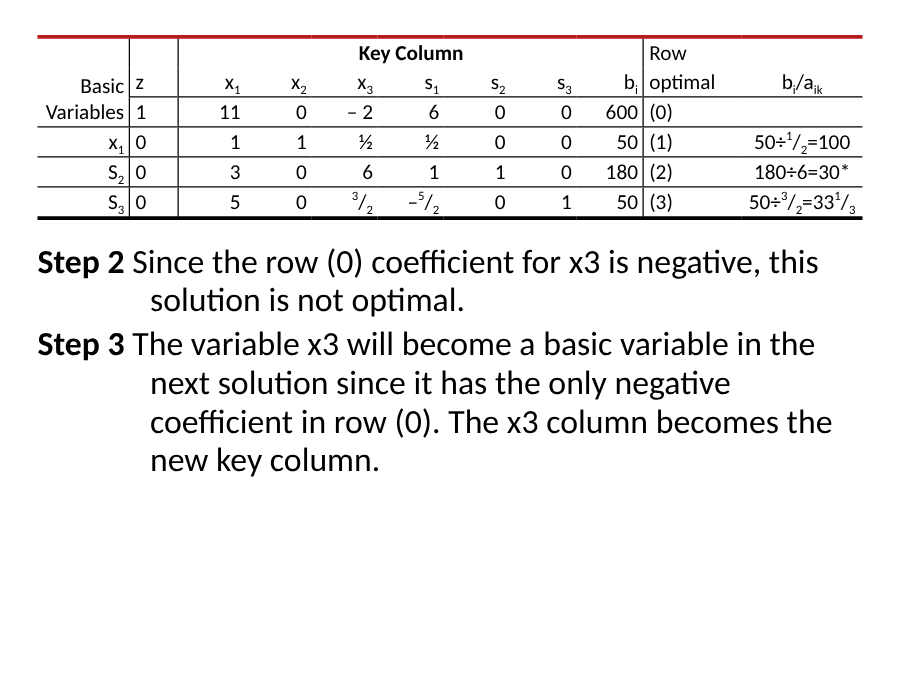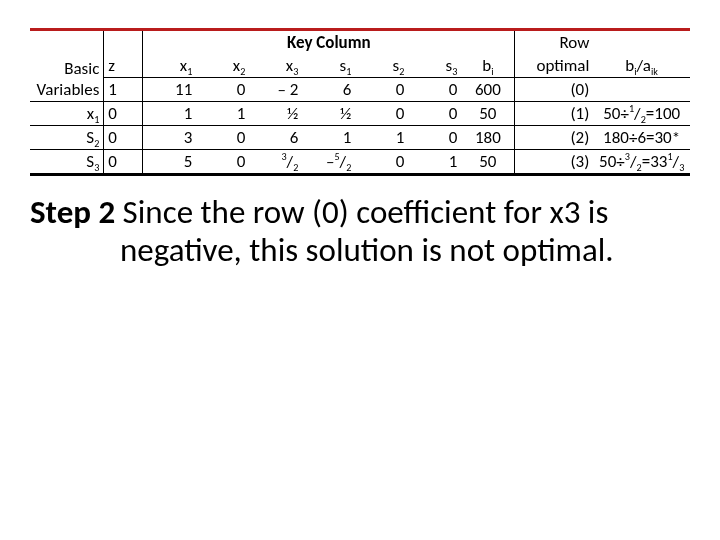--- a/index.html
+++ b/index.html
@@ -31,29 +31,29 @@
     .vsep-l { border-left: 1.5px solid #000; }
     .key-title {
       text-align: center;
       font-weight: 700;
       padding-top: 3px;
     }
     .hdr { font-weight: 400; }
     .bv  { font-weight: 400; text-align: right; }
     .col-z  { width: 30px; text-align: left; }
     .col-c  { width: 45px; text-align: right; }
-    .col-bi { width: 45px; text-align: center; }
-    .col-rn { width: 70px; text-align: right; padding-left: 6px; }
+    .col-bi { width: 45px; text-align: right; }
+    .col-rn { width: 70px; text-align: left; padding-left: 6px; }
     .col-ratio { text-align: center; padding-left: 6px; }
     .sub { vertical-align: sub; font-size: 60%; line-height: 0; }
     .sup { vertical-align: super; font-size: 60%; line-height: 0; }
     .frac { white-space: nowrap; }
     .steps {
       margin-top: 18px;
-      font-size: 33px;
+      font-size: 27px;
       line-height: 1.15;
     }
     .steps p { margin: 0 0 4px 0; }
     .step-lbl { font-weight: 700; }
     .hang { padding-left: 90px; text-indent: -90px; }
   </style>
 </head>
 <body>
 
 <div class="page">
@@ -134,14 +134,15 @@
       <td class="col-c">1</td>
       <td class="col-bi">50</td>
       <td class="col-rn vsep-l">(3)</td>
       <td class="col-ratio"><span class="frac">50÷<span class="sup">3</span>/<span class="sub">2</span>=33<span class="sup">1</span>/<span class="sub">3</span></span></td>
     </tr>
   </tbody>
     </table>
 
   <div class="steps">
     <p class="hang"><span class="step-lbl">Step 2</span><span> Since the row (0) coefficient for x3 is negative, this solution is not optimal.</span></p>
+    <p class="hang"><span class="step-lbl">Step 3</span><span> The variable x3 will become a basic variable in the next solution since it has the only negative coefficient in row (0). The x3 column becomes the new key column.</span></p>
   </div>
 </div>
 
 </body></html>

